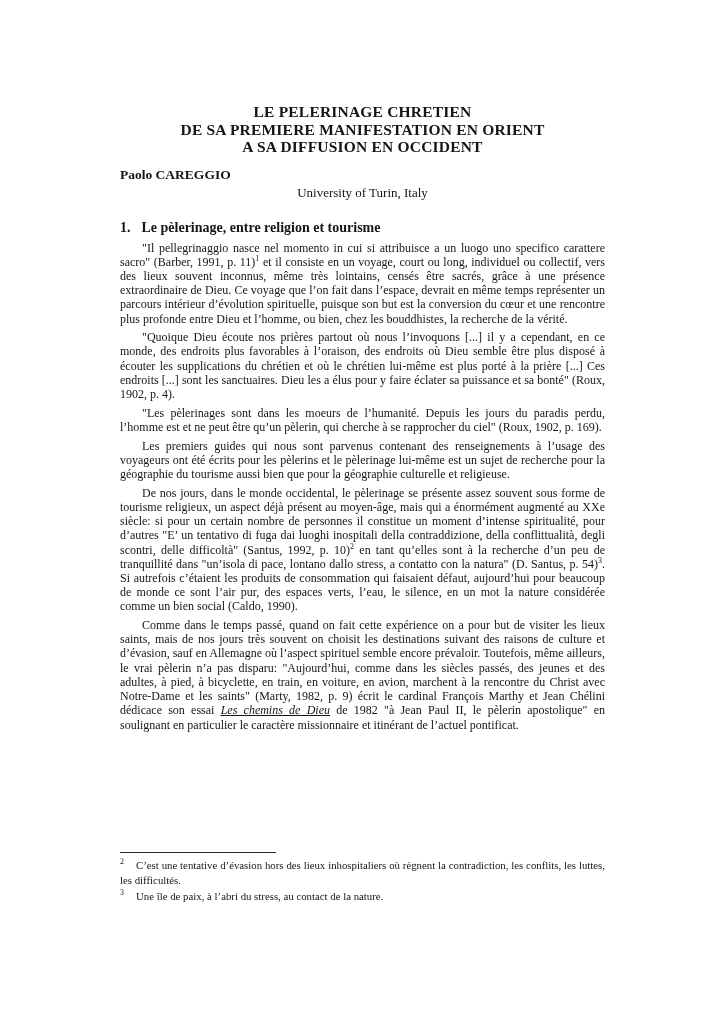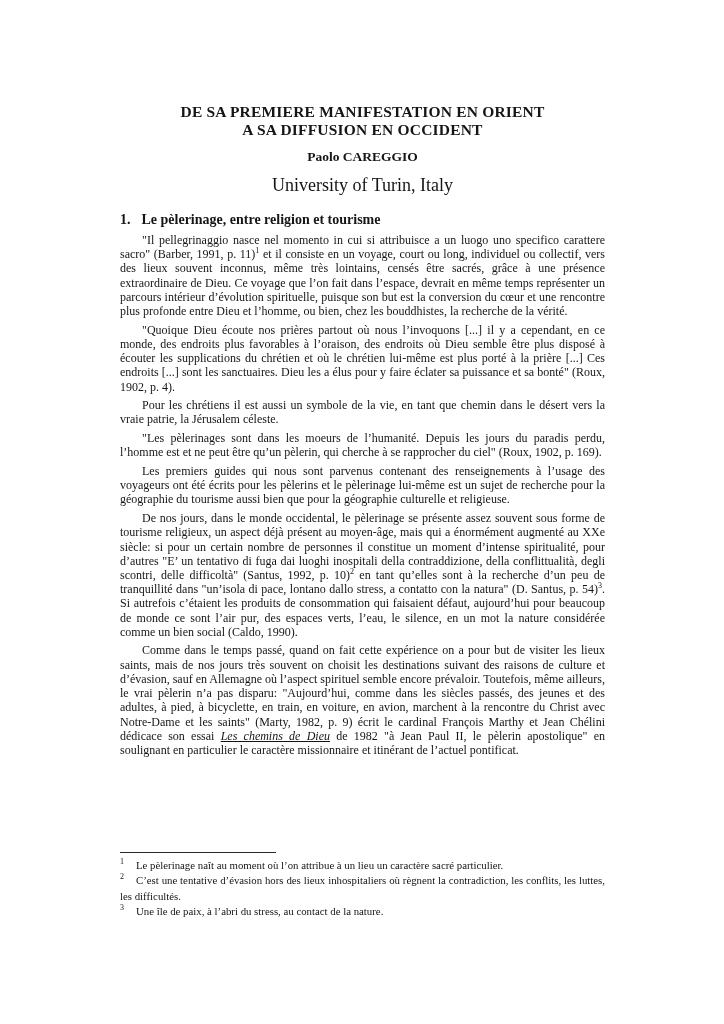--- a/index.html
+++ b/index.html
@@ -27,29 +27,29 @@
   }
   .title-line {
     font-size: 15.5px;
     line-height: 17.5px;
     font-weight: bold;
     letter-spacing: 0.2px;
     white-space: nowrap;
   }
   .author {
     margin-top: 11px;
-    text-align: center;
+    text-align: left;
     font-weight: bold;
     font-size: 13.5px;
     line-height: 16px;
   }
   .affiliation {
-    margin-top: 12px;
+    margin-top: 2px;
     text-align: center;
-    font-size: 18px;
+    font-size: 13px;
     line-height: 16px;
   }
   .section-heading {
     margin-top: 19px;
     font-weight: bold;
     font-size: 14px;
     line-height: 16px;
   }
   .heading-gap {
     display: inline-block;
@@ -96,43 +96,42 @@
     width: 12px;
   }
 </style>
 </head>
 <body>
 
 <div class="page">
   <div class="content">
 
     <div class="title-block">
+      <div class="title-line">LE PELERINAGE CHRETIEN</div>
       <div class="title-line">DE SA PREMIERE MANIFESTATION EN ORIENT</div>
       <div class="title-line">A SA DIFFUSION EN OCCIDENT</div>
     </div>
 
     <div class="author">Paolo CAREGGIO</div>
     <div class="affiliation">University of Turin, Italy</div>
 
     <div class="section-heading">
       <span>1.</span><span class="heading-gap"></span><span>Le pèlerinage, entre religion et tourisme</span>
     </div>
 
     <div class="paragraphs">
         <p class="para"><span>"Il pellegrinaggio nasce nel momento in cui si attribuisce a un luogo uno specifico carattere sacro" (Barber, 1991, p. 11)</span><sup>1</sup><span> et il consiste en un voyage, court ou long, individuel ou collectif, vers des lieux souvent inconnus, même très lointains, censés être sacrés, grâce à une présence extraordinaire de Dieu. Ce voyage que l’on fait dans l’espace, devrait en même temps représenter un parcours intérieur d’évolution spirituelle, puisque son but est la conversion du cœur et une rencontre plus profonde entre Dieu et l’homme, ou bien, chez les bouddhistes, la recherche de la vérité.</span></p>
         <p class="para"><span>"Quoique Dieu écoute nos prières partout où nous l’invoquons [...] il y a cependant, en ce monde, des endroits plus favorables à l’oraison, des endroits où Dieu semble être plus disposé à écouter les supplications du chrétien et où le chrétien lui-même est plus porté à la prière [...] Ces endroits [...] sont les sanctuaires. Dieu les a élus pour y faire éclater sa puissance et sa bonté" (Roux, 1902, p. 4).</span></p>
-        <p class="para"><span>Pour les chrétiens il est aussi un symbole de la vie, en tant que chemin dans le désert vers la vraie patrie, la Jérusalem céleste.</span></p>
         <p class="para"><span>"Les pèlerinages sont dans les moeurs de l’humanité. Depuis les jours du paradis perdu, l’homme est et ne peut être qu’un pèlerin, qui cherche à se rapprocher du ciel" (Roux, 1902, p. 169).</span></p>
         <p class="para"><span>Les premiers guides qui nous sont parvenus contenant des renseignements à l’usage des voyageurs ont été écrits pour les pèlerins et le pèlerinage lui-même est un sujet de recherche pour la géographie du tourisme aussi bien que pour la géographie culturelle et religieuse.</span></p>
         <p class="para"><span>De nos jours, dans le monde occidental, le pèlerinage se présente assez souvent sous forme de tourisme religieux, un aspect déjà présent au moyen-âge, mais qui a énormément augmenté au XXe siècle: si pour un certain nombre de personnes il constitue un moment d’intense spiritualité, pour d’autres "E’ un tentativo di fuga dai luoghi inospitali della contraddizione, della conflittualità, degli scontri, delle difficoltà" (Santus, 1992, p. 10)</span><sup>2</sup><span> en tant qu’elles sont à la recherche d’un peu de tranquillité dans "un’isola di pace, lontano dallo stress, a contatto con la natura" (D. Santus, p. 54)</span><sup>3</sup><span>. Si autrefois c’étaient les produits de consommation qui faisaient défaut, aujourd’hui pour beaucoup de monde ce sont l’air pur, des espaces verts, l’eau, le silence, en un mot la nature considérée comme un bien social (Caldo, 1990).</span></p>
         <p class="para"><span>Comme dans le temps passé, quand on fait cette expérience on a pour but de visiter les lieux saints, mais de nos jours très souvent on choisit les destinations suivant des raisons de culture et d’évasion, sauf en Allemagne où l’aspect spirituel semble encore prévaloir. Toutefois, même ailleurs, le vrai pèlerin n’a pas disparu: "Aujourd’hui, comme dans les siècles passés, des jeunes et des adultes, à pied, à bicyclette, en train, en voiture, en avion, marchent à la rencontre du Christ avec Notre-Dame et les saints" (Marty, 1982, p. 9) écrit le cardinal François Marthy et Jean Chélini dédicace son essai </span><i>Les chemins de Dieu</i><span> de 1982 "à Jean Paul II, le pèlerin apostolique" en soulignant en particulier le caractère missionnaire et itinérant de l’actuel pontificat.</span></p>
       </div>
   </div>
 
   <div class="footnotes">
     <hr class="footnote-rule">
     <div>
-        <div class="footnote"><sup>1</sup><span class="fn-gap"></span><span>Le pèlerinage naît au moment où l’on attribue à un lieu un caractère sacré particulier.</span></div>
         <div class="footnote"><sup>2</sup><span class="fn-gap"></span><span>C’est une tentative d’évasion hors des lieux inhospitaliers où règnent la contradiction, les conflits, les luttes, les difficultés.</span></div>
         <div class="footnote"><sup>3</sup><span class="fn-gap"></span><span>Une île de paix, à l’abri du stress, au contact de la nature.</span></div>
       </div>
   </div>
 </div>
 
 </body></html>

